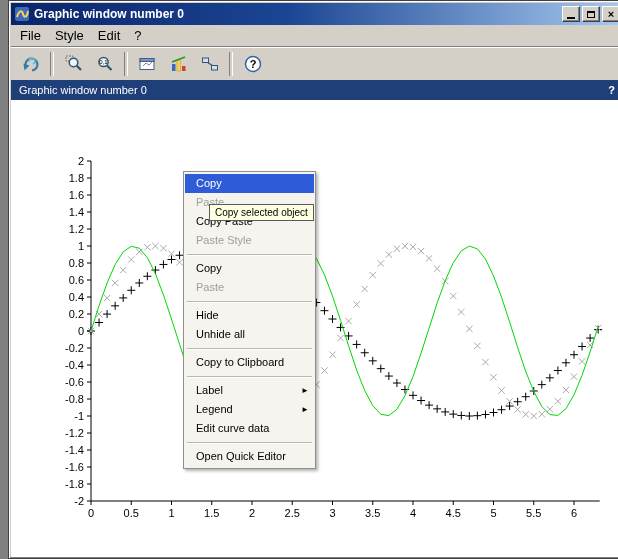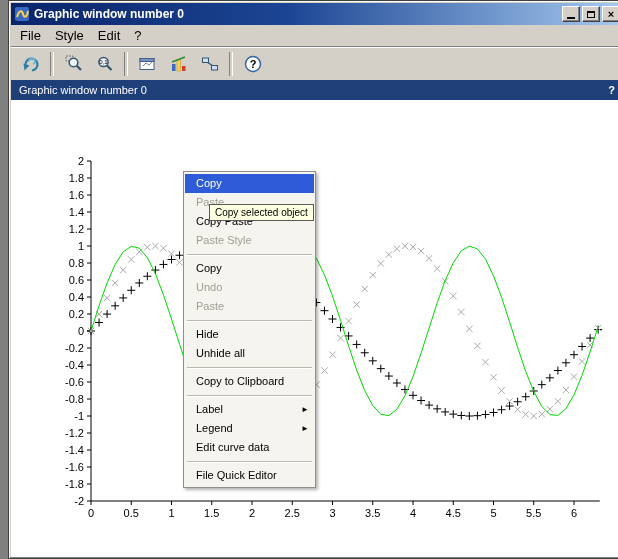--- a/index.html
+++ b/index.html
@@ -480,31 +480,30 @@
         </g>
       </svg>
 
     <div class="context-menu">
         <div class="menu-item highlighted">Copy</div>
         <div class="menu-item disabled">Paste</div>
         <div class="menu-item">Copy Paste</div>
         <div class="menu-item disabled">Paste Style</div>
         <div class="menu-sep"></div>
         <div class="menu-item">Copy</div>
-        <div class="menu-item disabled">Undo</div>
         <div class="menu-item disabled">Paste</div>
         <div class="menu-sep"></div>
         <div class="menu-item">Hide</div>
         <div class="menu-item">Unhide all</div>
         <div class="menu-sep"></div>
         <div class="menu-item">Copy to Clipboard</div>
         <div class="menu-sep"></div>
         <div class="menu-item">Label<span class="submenu-arrow">►</span></div>
         <div class="menu-item">Legend<span class="submenu-arrow">►</span></div>
         <div class="menu-item">Edit curve data</div>
         <div class="menu-sep"></div>
-        <div class="menu-item">File Quick Editor</div>
+        <div class="menu-item">Open Quick Editor</div>
       </div>
 
     <div class="tooltip">Copy selected object</div>
   </div>
 
 </div>
 
 </body></html>

